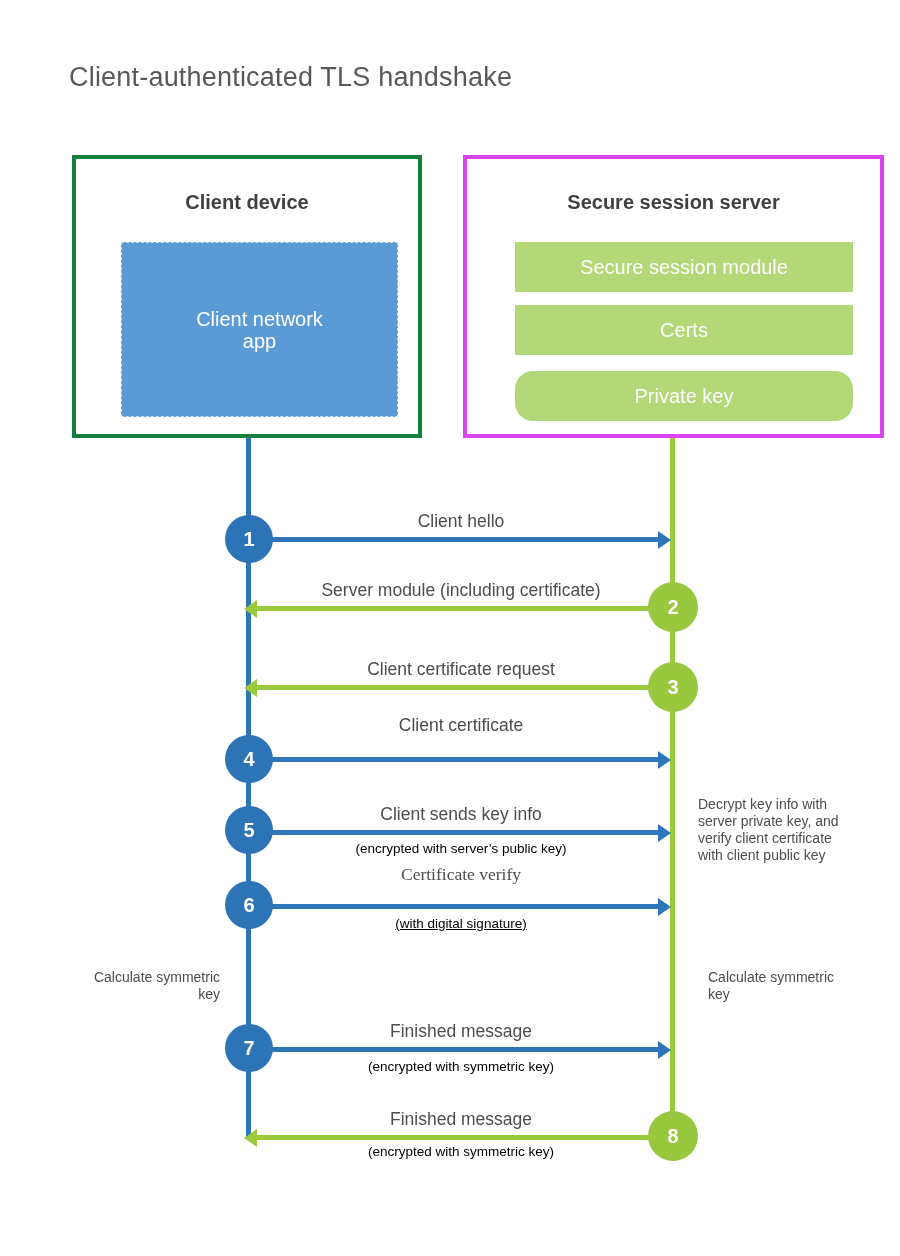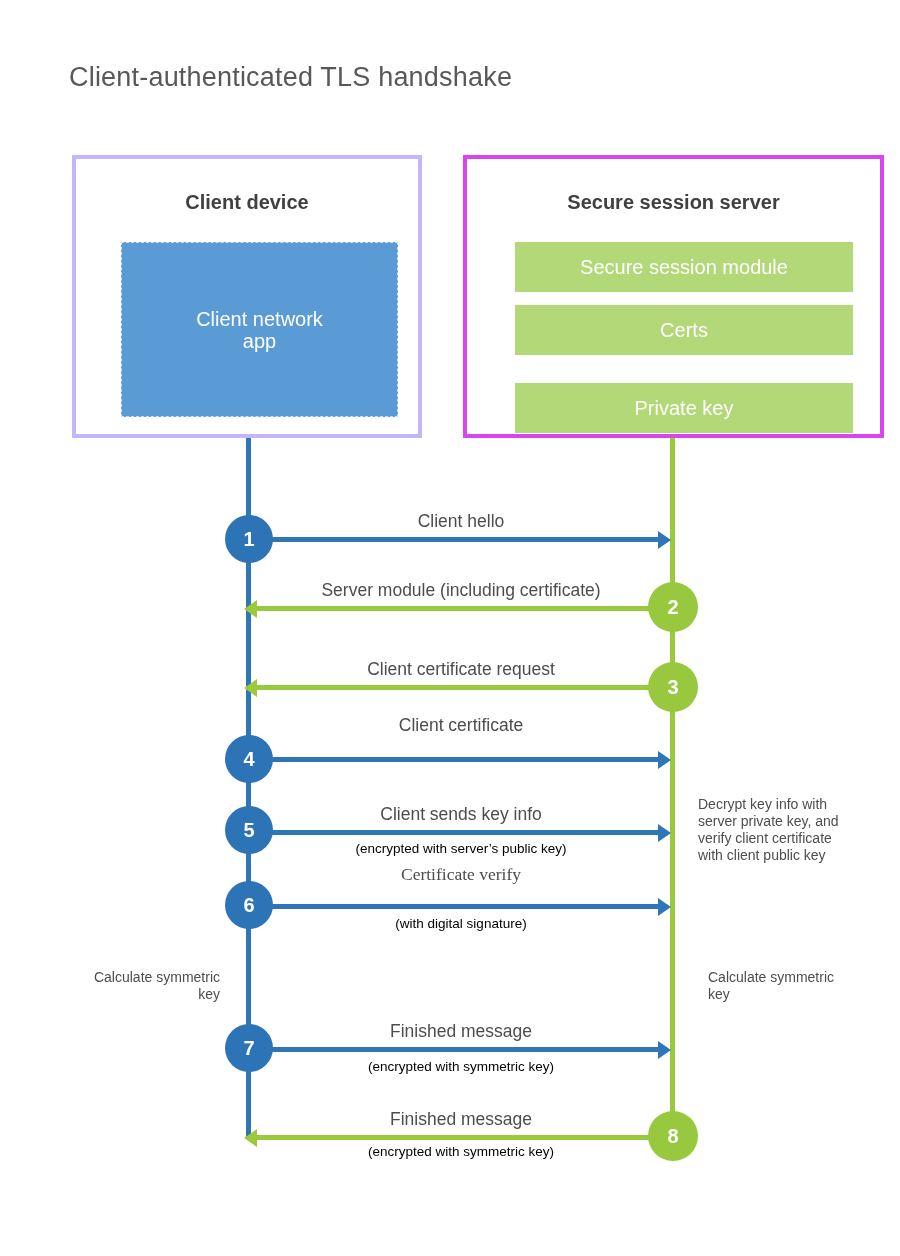--- a/index.html
+++ b/index.html
@@ -4,34 +4,34 @@
 <style>
   * { margin:8px; padding:0; box-sizing:border-box; }
   body { background:#ffffff; font-family:"Liberation Sans","DejaVu Sans",sans-serif; }
   .canvas { position:relative; width:900px; height:1256px; background:#ffffff; overflow:hidden; }
 
   .page-title { position:absolute; left:37px; top:30px; font-size:27px; font-weight:300;
                 color:#57585a; letter-spacing:0.2px; }
 
   
   .actor-box { position:absolute; top:123px; height:283px; background:#fff; }
-  .client-box { left:40px; width:350px; border:4px solid #c4b5fd; }
+  .client-box { left:40px; width:350px; border:4px solid #15803d; }
   .server-box { left:431px; width:421px; border:4px solid #d946ef; }
   .actor-title { position:absolute; top:24px; left:0; right:0; text-align:center;
                  font-size:20px; font-weight:700; color:#3f4040; }
 
   .app-box { position:absolute; left:37px; top:75px; width:277px; height:175px;
              background:#5b9bd5; border:1px dashed #cfe0f1;
              display:flex; align-items:center; justify-content:center; }
   .app-box span { display:block; max-width:160px; text-align:center; color:#ffffff;
                   font-size:20px; line-height:22px; }
 
   .module-bar { position:absolute; left:40px; width:338px; height:50px; background:#b3d878;
                 color:#ffffff; font-size:20px; text-align:center; line-height:50px; }
-  .bar-0 { top:75px; } .bar-1 { top:138px; } .bar-2 { top:216px; }
+  .bar-0 { top:75px; } .bar-1 { top:138px; } .bar-2 { top:204px;border-radius:18px; }
 
   
   .vline { position:absolute; top:406px; width:5px; height:700px; }
   .vline-blue { left:214px; background:#2e76b7; }
   .vline-green { left:638px; background:#9aca3c; }
 
   
   .arrow { position:absolute; height:5px; }
   .arrow.blue { left:217px; width:409px; background:#2e76b7; }
   .arrow.blue::after { content:""; position:absolute; right:-13px; top:50%;
@@ -52,21 +52,21 @@
   .c1 { top:483px; } .c2 { top:550px; } .c3 { top:630px; } .c4 { top:703px; }
   .c5 { top:774px; } .c6 { top:849px; } .c7 { top:992px; } .c8 { top:1079px; }
 
   
   .lbl { position:absolute; left:207px; width:444px; text-align:center;
          font-size:17.5px; color:#4d4d4d; }
   .l1 { top:479px; } .l2 { top:548px; } .l3 { top:627px; } .l4 { top:683px; }
   .l5 { top:772px; } .l6 { top:832px;font-family:Liberation Serif, serif; } .l7 { top:989px; } .l8 { top:1077px; }
   .sub { position:absolute; left:207px; width:444px; text-align:center;
          font-size:13.5px; color:#000000; }
-  .s5 { top:809px; } .s6 { top:884px; } .s7 { top:1027px; } .s8 { top:1112px; }
+  .s5 { top:809px; } .s6 { top:884px;text-decoration:underline; } .s7 { top:1027px; } .s8 { top:1112px; }
 
   
   .note { position:absolute; font-size:14px; line-height:17px; color:#4d4d4d; }
   .note-decrypt { left:666px; top:764px; width:162px; text-align:left; }
   .note-calc-left { left:58px; top:937px; width:130px; text-align:right; }
   .note-calc-right { left:676px; top:937px; width:130px; text-align:left; }
 </style>
 </head>
 <body>
 

